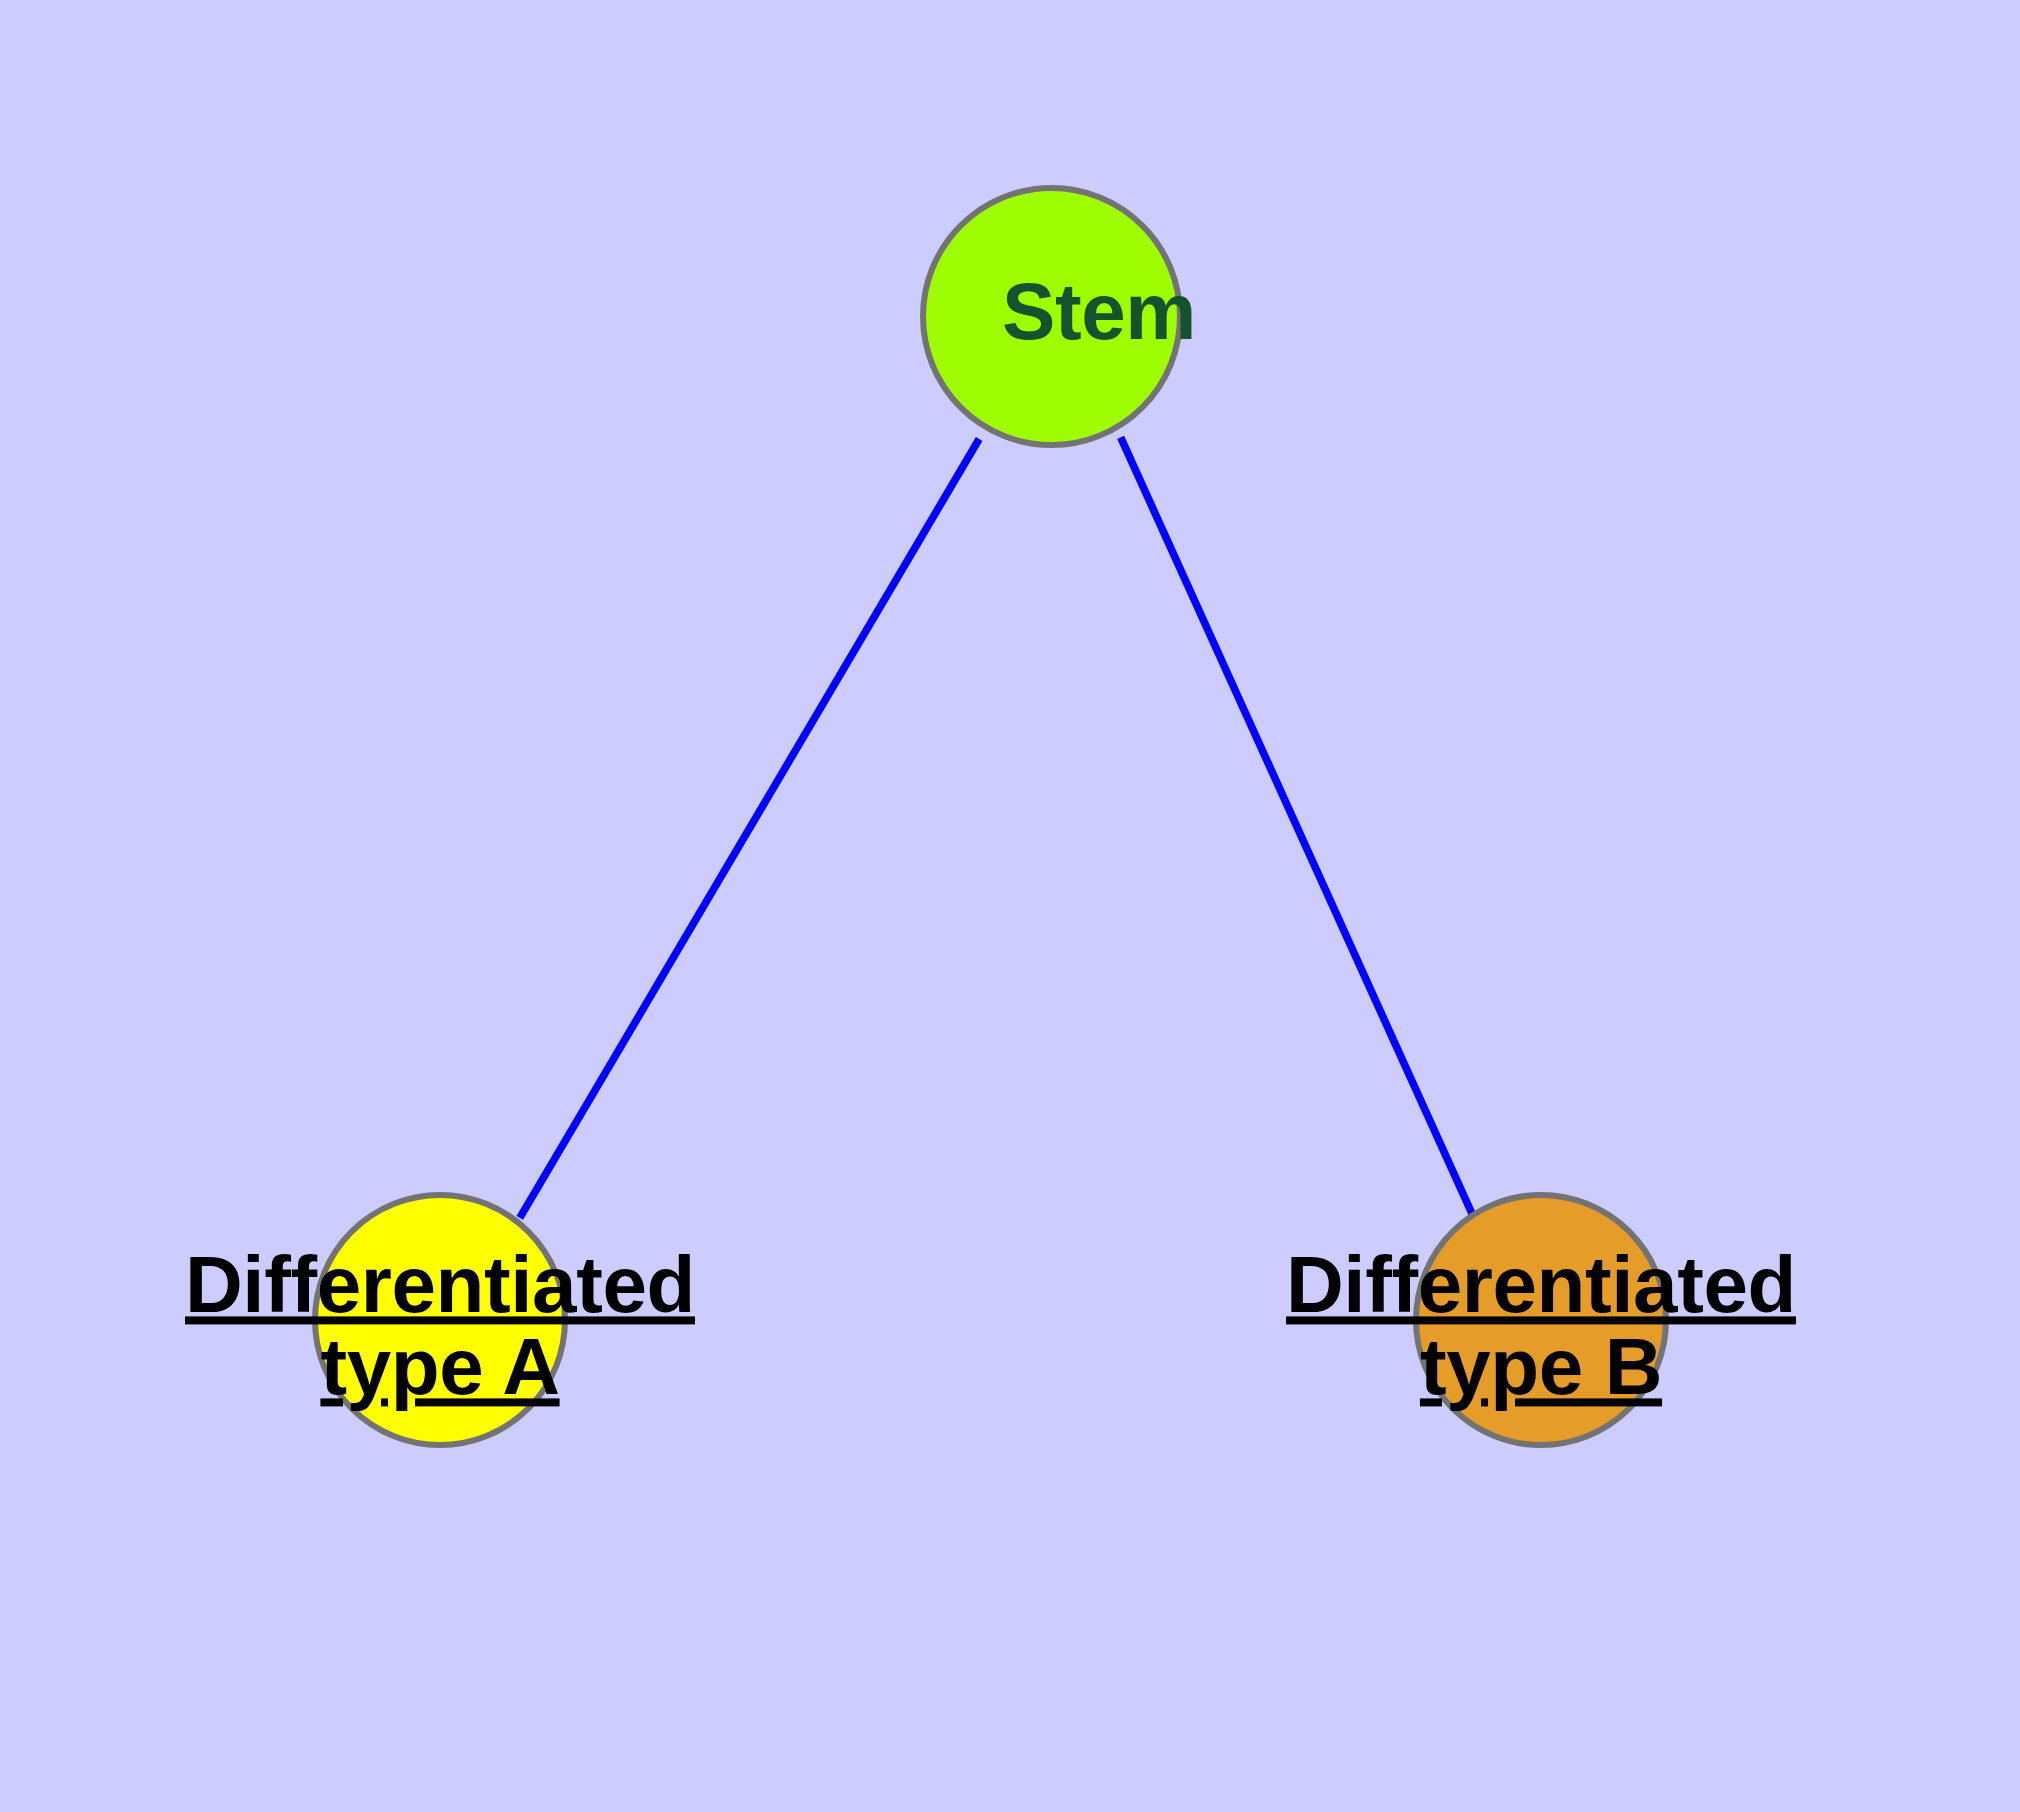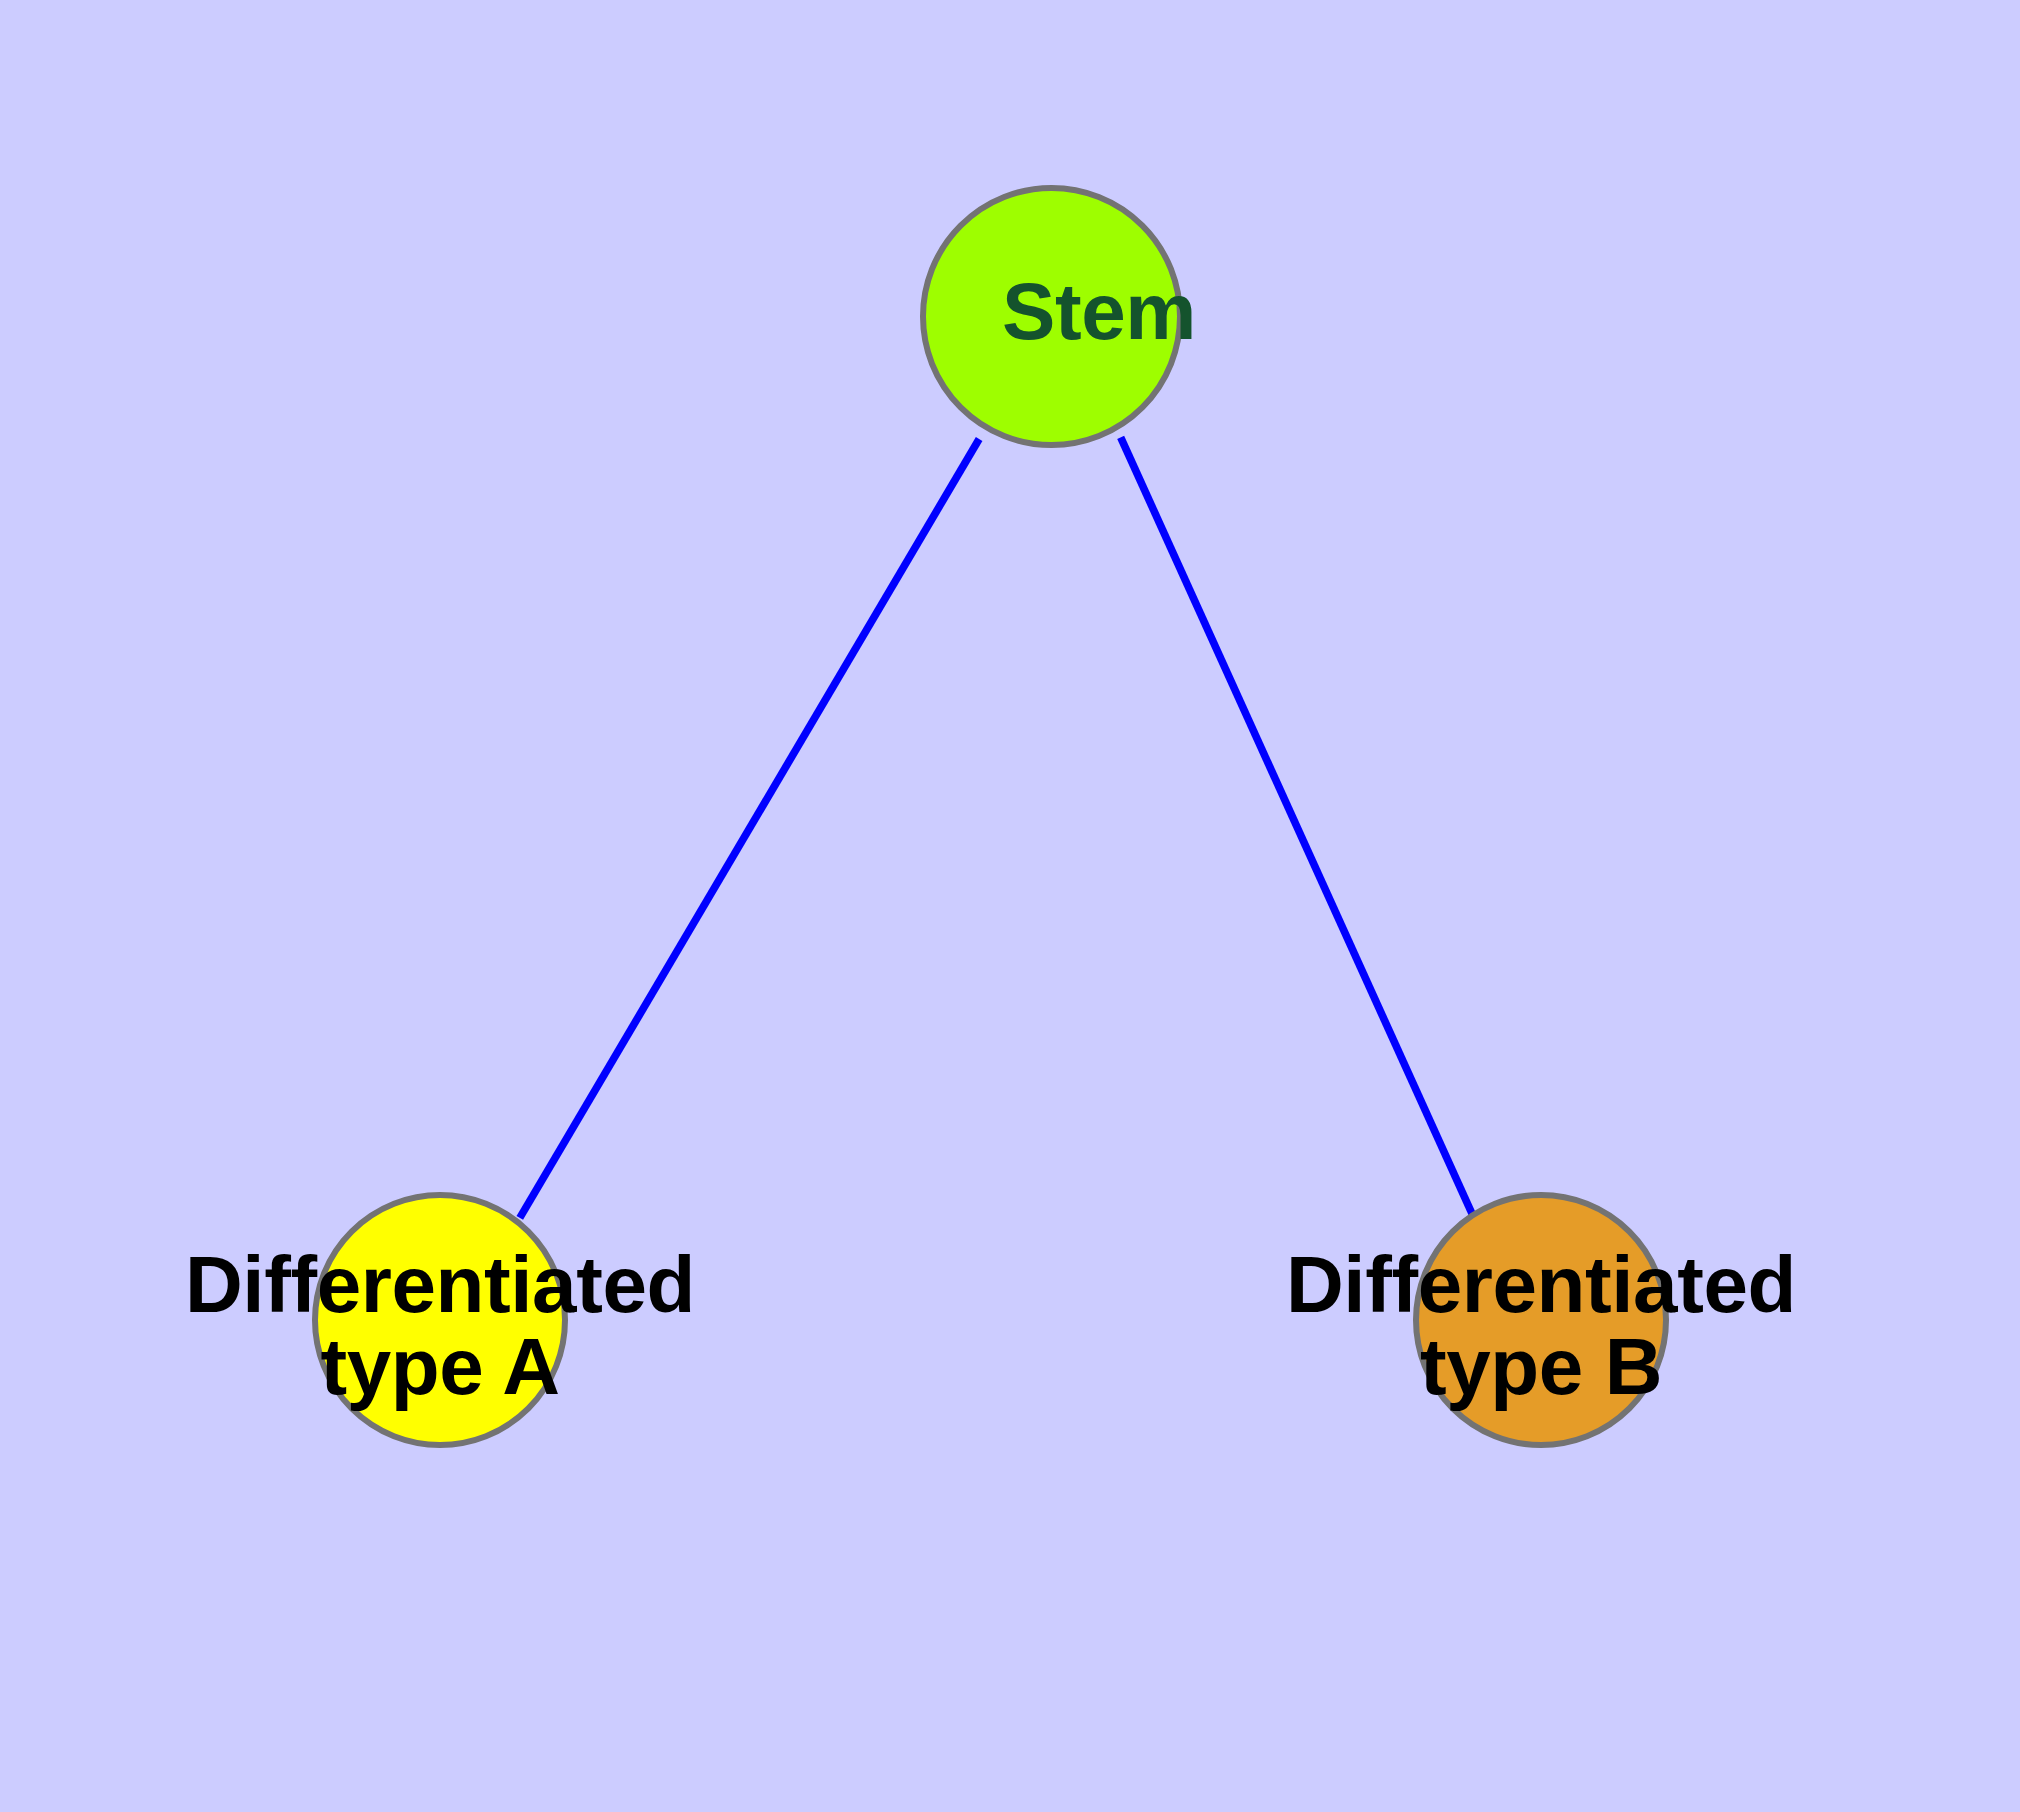--- a/index.html
+++ b/index.html
@@ -65,20 +65,21 @@
     top: 1192px;
     width: 257px;
     height: 254px;
   }
   #label-stem {
     top: 50%;
   }
   #label-type-a,
   #label-type-b {
     top: 51%;
+    text-decoration: underline;
   }
 </style>
 </head>
 <body>
 
 <div id="graph-canvas" style="width: 2021px; height: 1812px; background: rgb(204, 204, 255);">
 
   <svg id="edge-layer" viewBox="0 0 2384 2138" width="2021" height="1812" xmlns="http://www.w3.org/2000/svg">
     <line x1="1155" y1="518" x2="613" y2="1437" stroke="#0000ff" stroke-width="9" stroke-linecap="butt"></line>
     <line x1="1322" y1="516" x2="1737" y2="1433" stroke="#0000ff" stroke-width="9" stroke-linecap="butt"></line>

